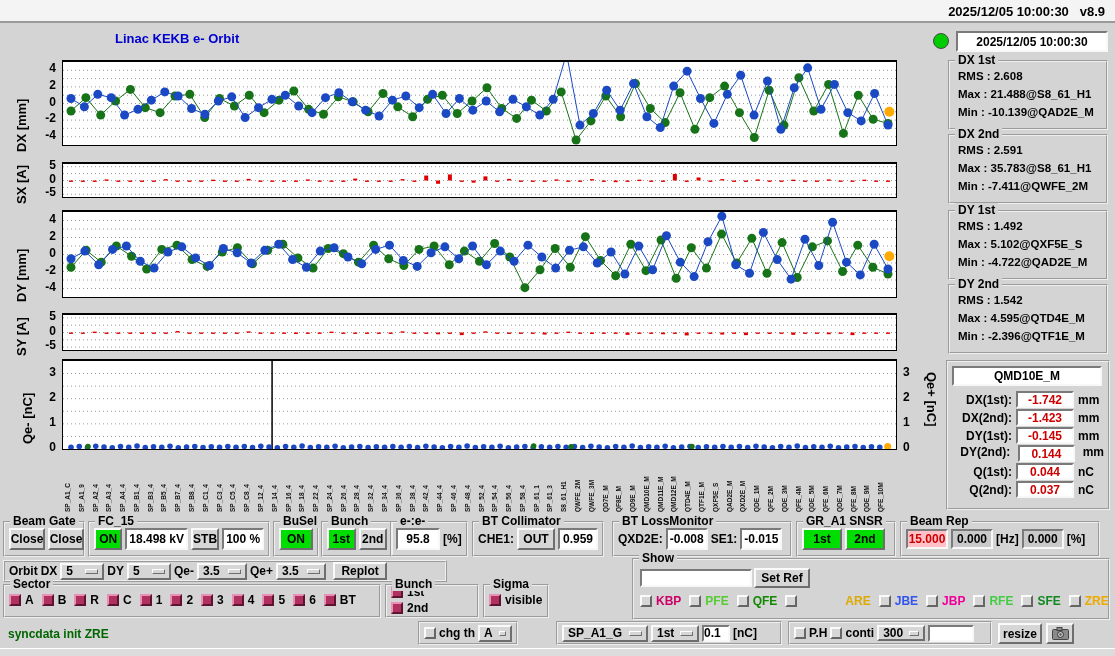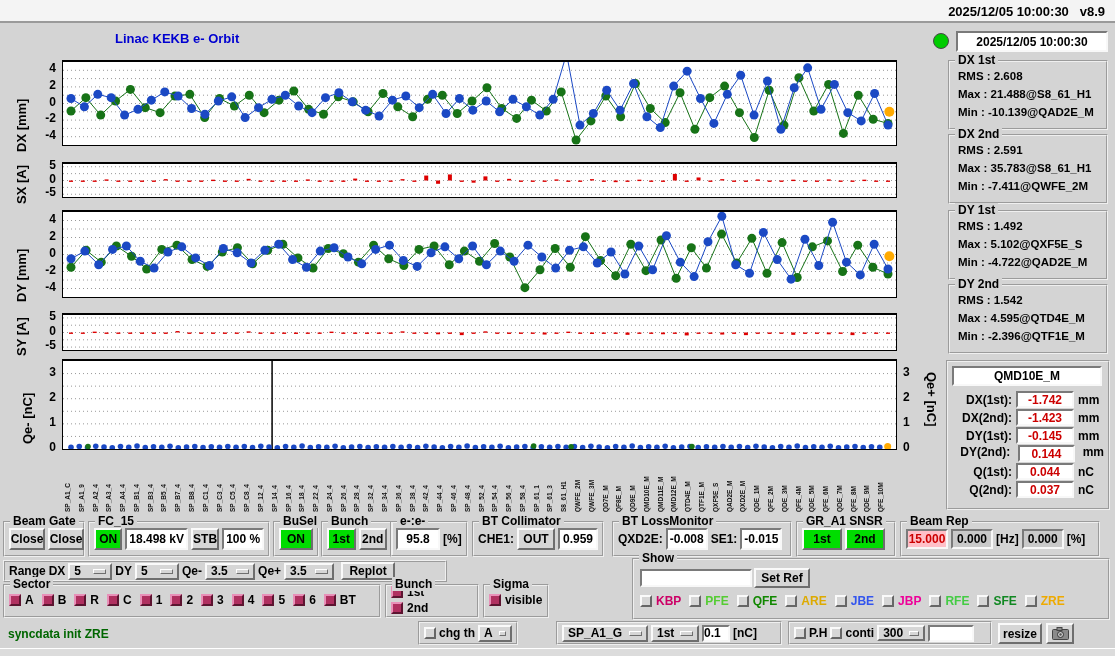--- a/index.html
+++ b/index.html
@@ -764,21 +764,21 @@
 <div class="abs grp flexrow" style="left:900px;top:521px;width:200px;height:36px">
   <span class="leg">Beam Rep</span>
   <span class="sunken cell pink" style="width:42px;height:20px">15.000</span>
   <span class="sunken cell grayval" style="width:42px;height:20px">0.000</span>
   <span>[Hz]</span>
   <span class="sunken cell grayval" style="width:42px;height:20px">0.000</span>
   <span>[%]</span>
 </div>
 
 <div class="abs grp flexrow" style="left:3px;top:560px;width:444px;height:22px;border-style:ridge">
-  <span>Range</span>
+  <span>Orbit</span>
   <span>DX</span>
   <span class="opt" style="width:44px;height:17px">
       <span>5</span>
       <span class="dash"></span>
     </span>
   <span>DY</span>
   <span class="opt" style="width:44px;height:17px">
       <span>5</span>
       <span class="dash"></span>
     </span>
@@ -865,21 +865,21 @@
         <span class="cbi">
           <span class="cb"></span>
           <span style="color: rgb(85, 204, 51);">PFE</span>
         </span>
         <span class="cbi">
           <span class="cb"></span>
           <span style="color: rgb(17, 136, 0);">QFE</span>
         </span>
         <span class="cbi">
           <span class="cb"></span>
-          <span style="color: rgb(221, 170, 0);">ARE</span>
+          <span style="color: rgb(221, 170, 0); margin-left: 44px;">ARE</span>
         </span>
         <span class="cbi">
           <span class="cb"></span>
           <span style="color: rgb(51, 85, 238);">JBE</span>
         </span>
         <span class="cbi">
           <span class="cb"></span>
           <span style="color: rgb(238, 0, 153);">JBP</span>
         </span>
         <span class="cbi">

